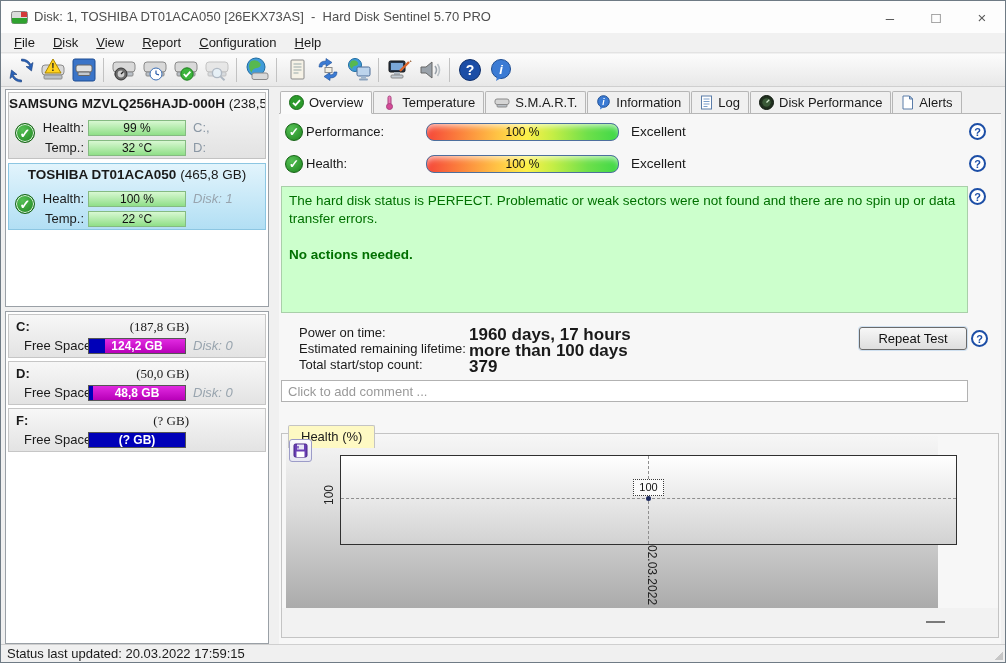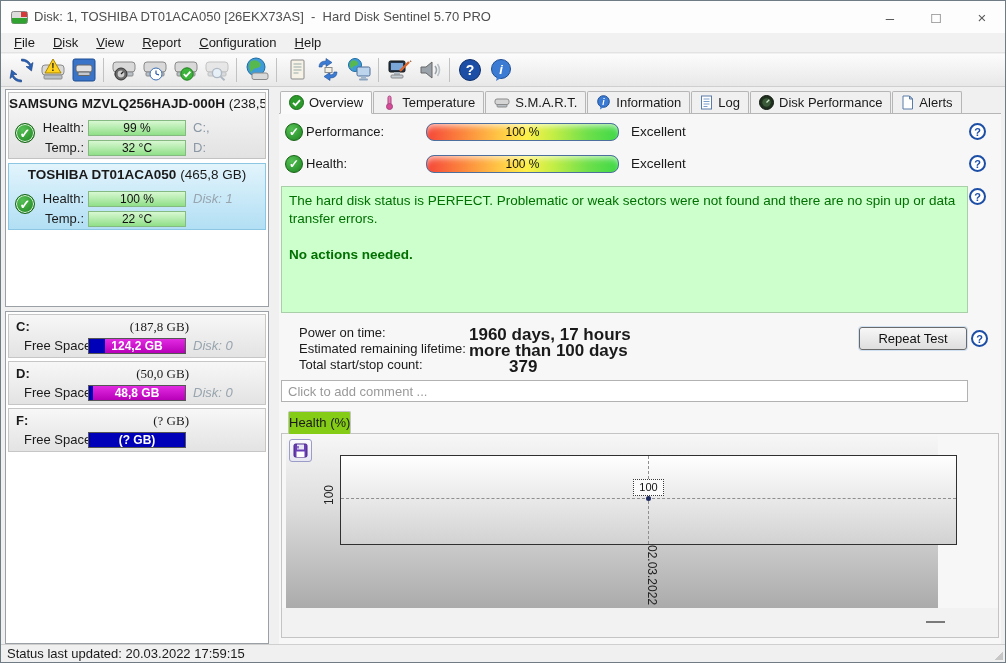--- a/index.html
+++ b/index.html
@@ -95,22 +95,22 @@
   .repeat-btn { position:absolute; left:580px; top:213px; width:108px; height:23px;
                 background:linear-gradient(#f7f7f7,#dedede); border:1px solid #6a6a6a;
                 border-radius:3px; font-size:13px; color:#111; display:flex; align-items:center;
                 justify-content:center; box-shadow:0 0 0 1px #cfe0f0; }
   .comment-input { position:absolute; left:2px; top:266px; width:687px; height:22px;
                    border:1px solid #b2b2b2; background:#fff; font-family:"Liberation Sans",sans-serif;
                    font-size:13px; padding:0 6px; color:#333; }
   .comment-input::placeholder { color:#9a9a9a; }
 
   
-  .chart-tab { position:absolute; left:9px; top:297px; height:23px; padding:0 0;
-               background:#84cc16; border:1px solid #c4c4c4; border-bottom:none;
+  .chart-tab { position:absolute; left:9px; top:311px; height:23px; padding:0 12px;
+               background:#fef9c3; border:1px solid #c4c4c4; border-bottom:none;
                border-radius:2px 2px 0 0; font-size:13px; line-height:22px; z-index:2; }
   .chart-panel { position:absolute; left:2px; top:319px; width:718px; height:205px;
                  background:#f7f7f7; border:1px solid #c4c4c4; }
   .chart-canvas { position:absolute; left:4px; top:2px; width:652px; height:172px;
                   background:linear-gradient(#f6f6f6 0%,#dedede 40%,#ababab 100%); }
   .save-btn { position:absolute; left:7px; top:5px; width:23px; height:23px; z-index:3;
               background:linear-gradient(#fbfbfd,#e7e7f2); border:1px solid #9c9cc8; border-radius:3px;
               display:flex; align-items:center; justify-content:center; }
   .plot { position:absolute; left:54px; top:19px; width:617px; height:90px; border:1px solid #303030;
           background:linear-gradient(#ffffff,#d2d2d2); }
@@ -427,21 +427,21 @@
       <div>The hard disk status is PERFECT. Problematic or weak sectors were not found and there are no spin up or data transfer errors.</div>
       <div class="action">No actions needed.</div>
     </div>
     <span class="help-icon" style="position:absolute; left:690px; top:74px;">?</span>
 
     <span class="stat-label" style="top:211px;">Power on time:</span>
     <span class="stat-value" style="top:211px;">1960 days, 17 hours</span>
     <span class="stat-label" style="top:227px;">Estimated remaining lifetime:</span>
     <span class="stat-value" style="top:227px;">more than 100 days</span>
     <span class="stat-label" style="top:243px;">Total start/stop count:</span>
-    <span class="stat-value" style="top:243px;margin-left:40px;">379</span>
+    <span class="stat-value" style="top:243px;">379</span>
 
     <div class="repeat-btn">Repeat Test</div>
     <span class="help-icon" style="position:absolute; left:692px; top:216px;">?</span>
 
     <input class="comment-input" type="text" placeholder="Click to add comment ..." style="">
 
     <div class="chart-tab">Health (%)</div>
     <div class="chart-panel">
       <div class="save-btn">
         <svg width="15" height="15" viewBox="0 0 15 15">

